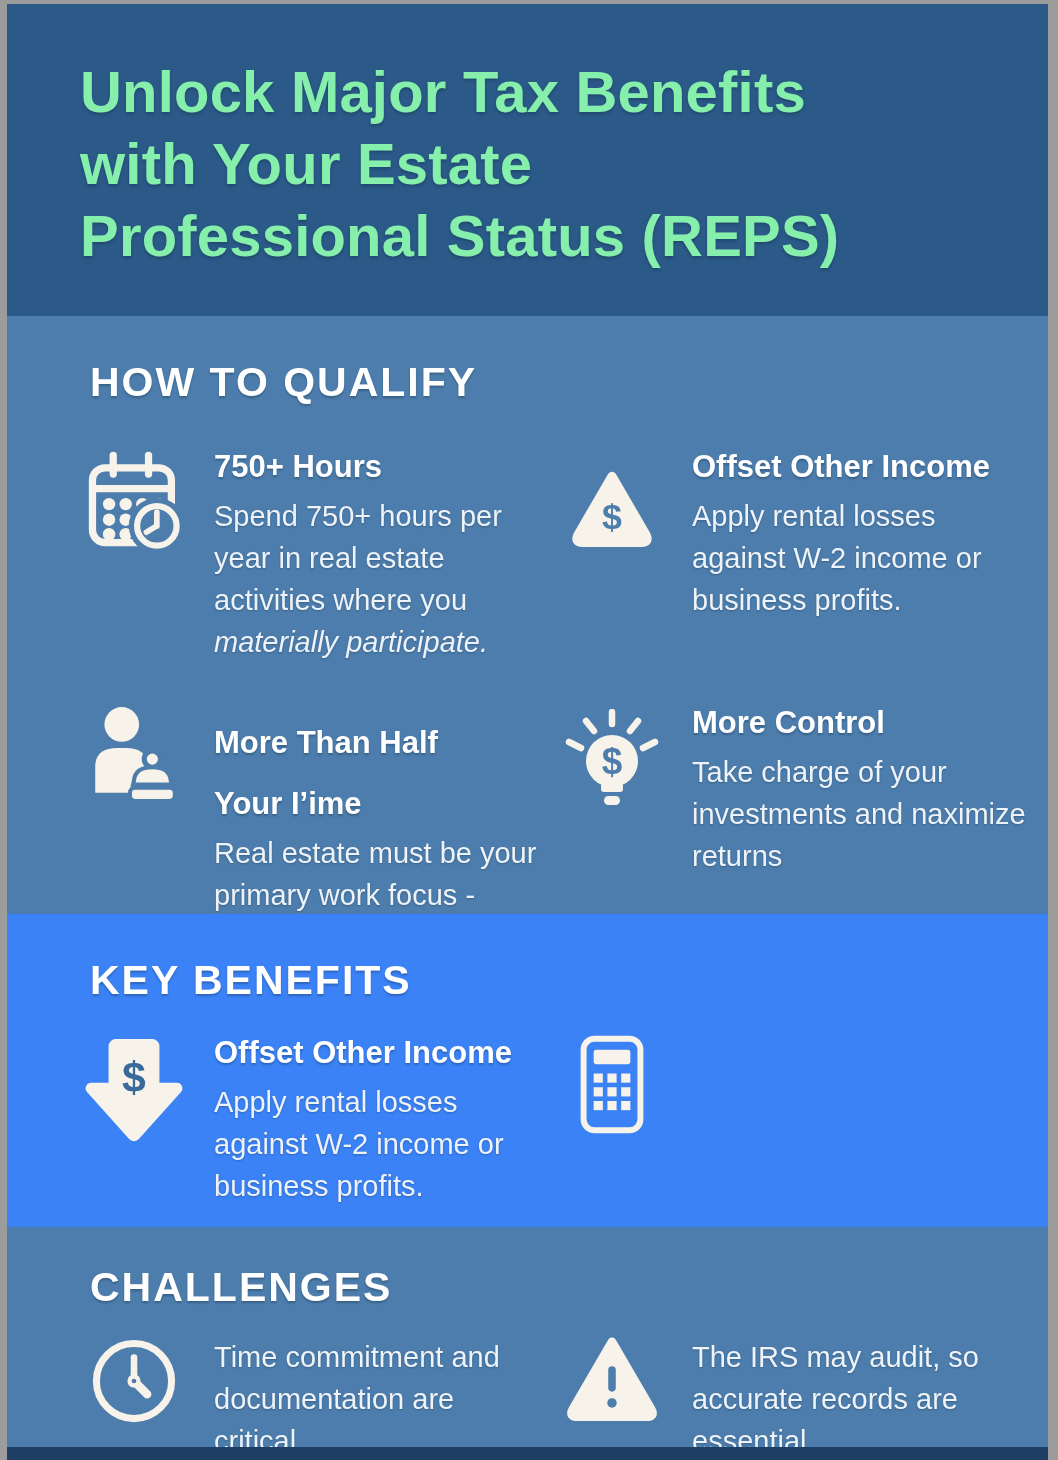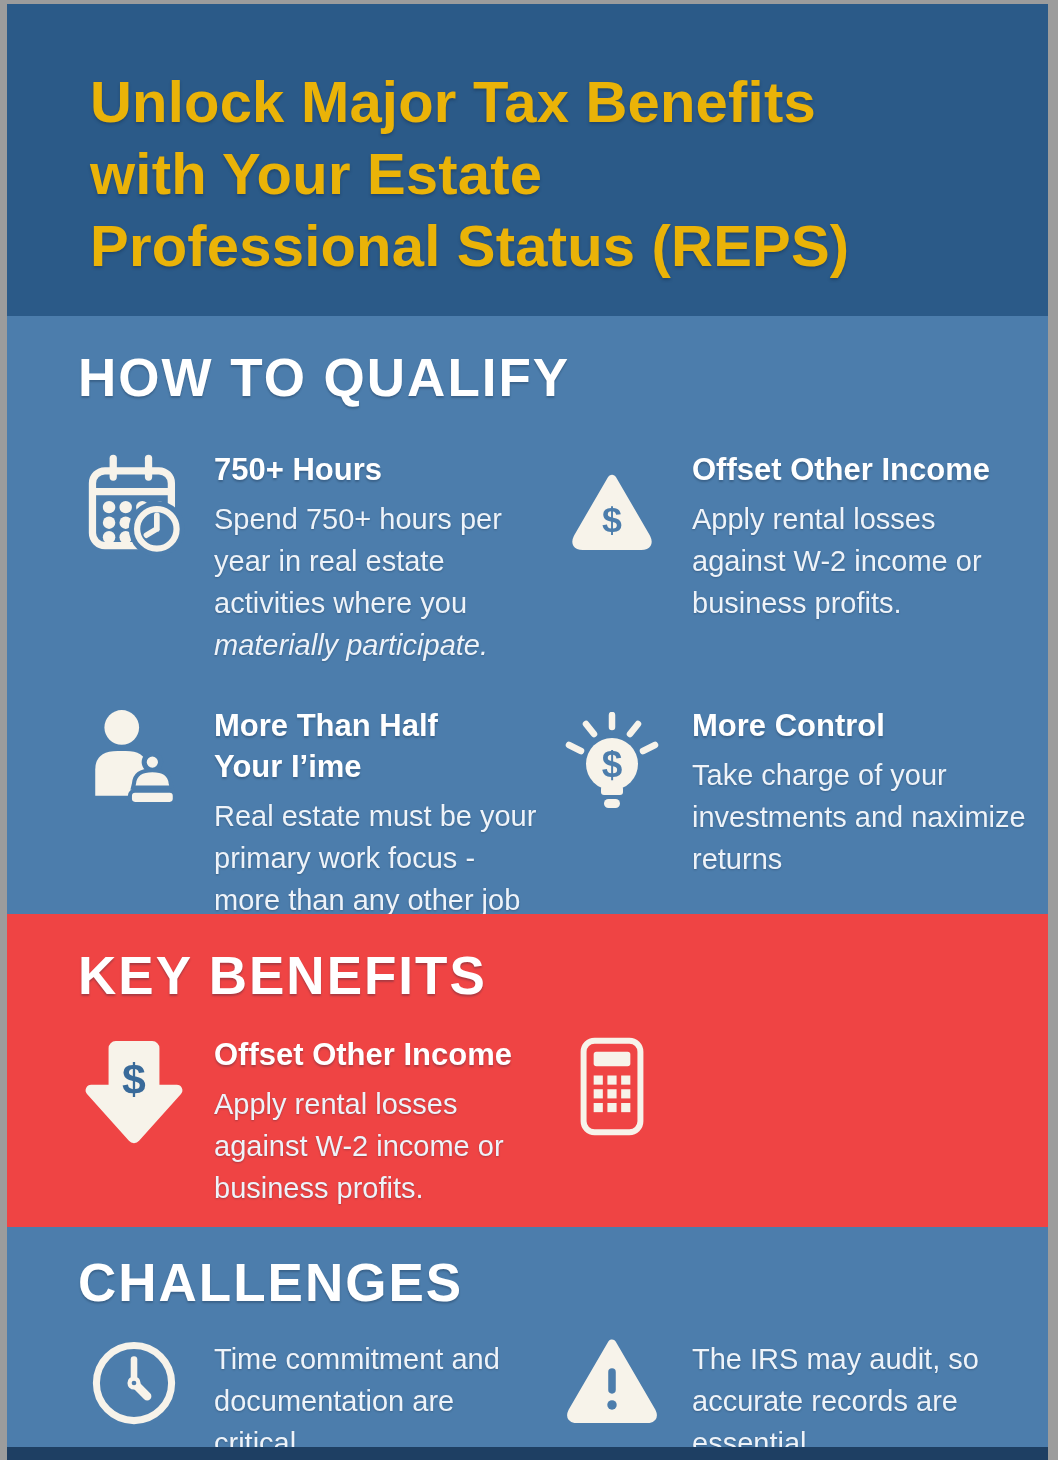--- a/index.html
+++ b/index.html
@@ -17,55 +17,55 @@
     position:absolute; left:7px; top:4px; right:10px; bottom:0;
     display:flex; flex-direction:column;
   }
   .hero {
     background:#2b5a88;
     height:314px; box-sizing:border-box;
     padding:50px 30px 0 71px;
     overflow:hidden;
   }
   .hero h1 {
-    margin:12px; color:#eab308; font-size:58px; font-weight:bold;
+    margin:2px; color:#86efac; font-size:58px; font-weight:bold;
     line-height:1.24; letter-spacing:.2px;
     text-shadow:0 2px 3px rgba(15,35,60,.35);
   }
   .hero h1 span { display:block; }
   .section {
     box-sizing:border-box; overflow:hidden;
     padding:30px 20px 0 71px;
   }
   .section.light { background:#4c7dac; }
-  .section.dark  { background:#ef4444; }
+  .section.dark  { background:#3b82f6; }
   .sec-qualify    { height:602px; }
   .sec-benefits   { height:315px; }
   .sec-challenges { height:222px; padding-top:24px; }
   .sec-heading {
-    margin:0; color:#ffffff; font-size:53px; font-weight:bold;
+    margin:12px; color:#ffffff; font-size:41px; font-weight:bold;
     letter-spacing:2px; line-height:1.2;
     text-shadow:0 2px 2px rgba(15,35,60,.3);
   }
   .items-grid {
     display:grid; grid-template-columns:1fr 1fr;
     column-gap:6px; row-gap:40px; margin-top:40px;
   }
   .sec-challenges .items-grid { margin-top:22px; }
   .item { display:flex; gap:24px; align-items:flex-start; }
   .item-icon {
     flex:0 0 112px; display:flex; justify-content:center;
   }
   .icon-offset { margin-top:20px; }
   .icon-offset-sm { margin-top:6px; }
   .item-title {
     margin:0 0 7px; color:#ffffff; font-size:31px; font-weight:bold;
     line-height:1.32; text-shadow:0 2px 2px rgba(15,35,60,.3);
   }
-  .item-title span { display:block; }
+  .item-title span { display:block;margin-top:20px; }
   .item-body {
     margin:0; color:#eef3f9; font-size:29px; line-height:1.45;
     text-shadow:0 1px 2px rgba(15,35,60,.3);
   }
   .em { font-style:italic; }
   .w-330 { max-width:330px; }
   .w-348 { max-width:348px; }
   .w-368 { max-width:368px; }
   .w-292 { max-width:292px; }
   .w-340 { max-width:340px; }

